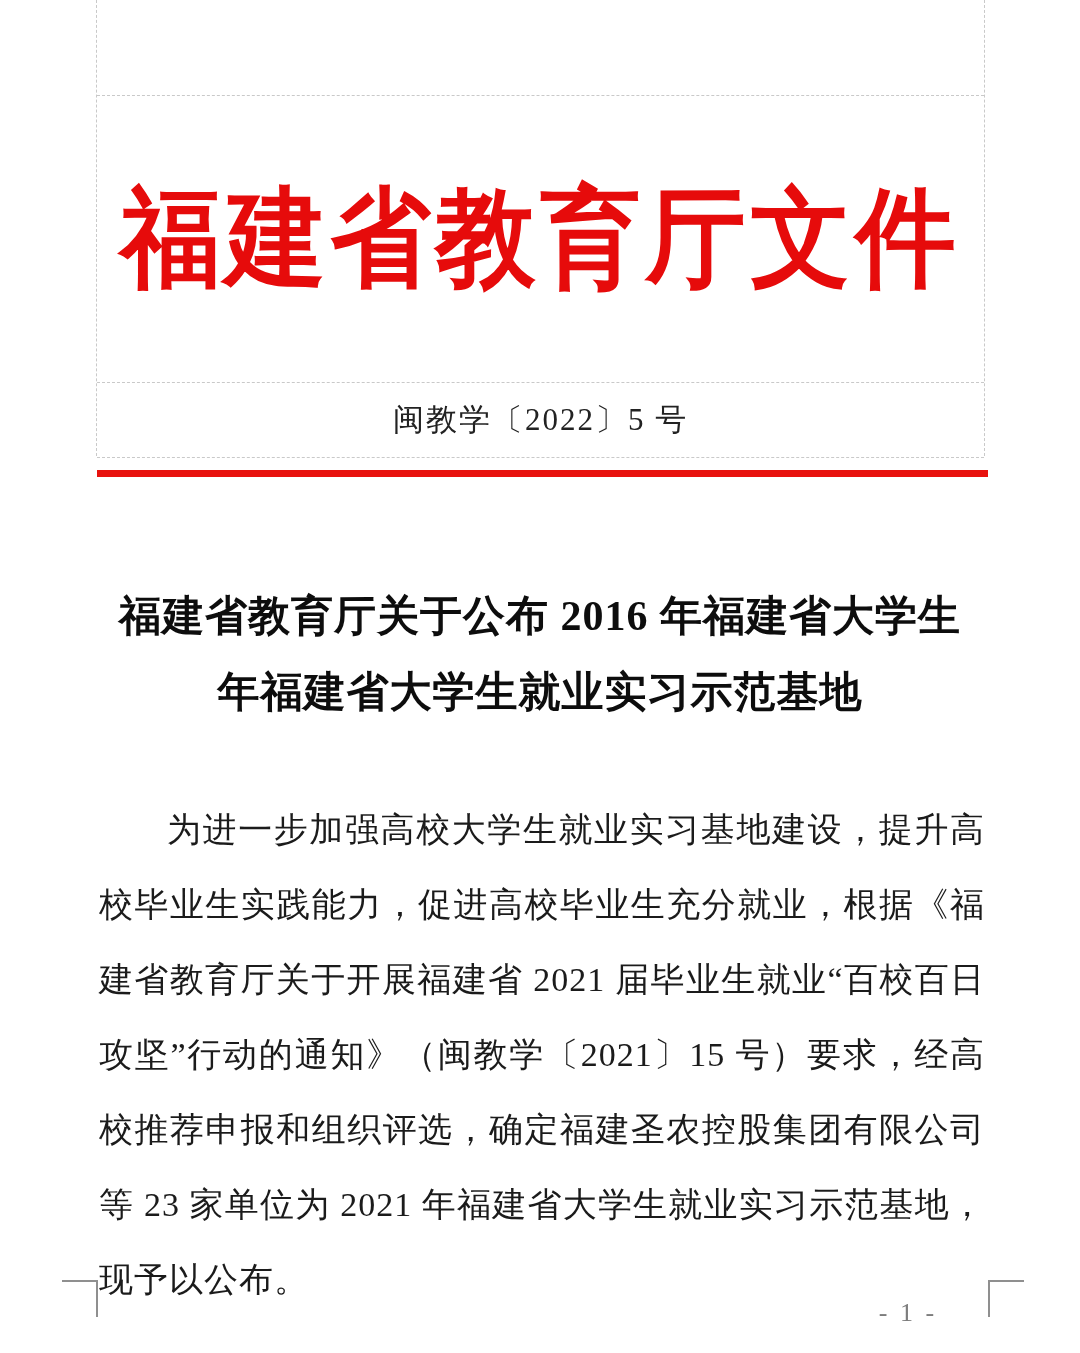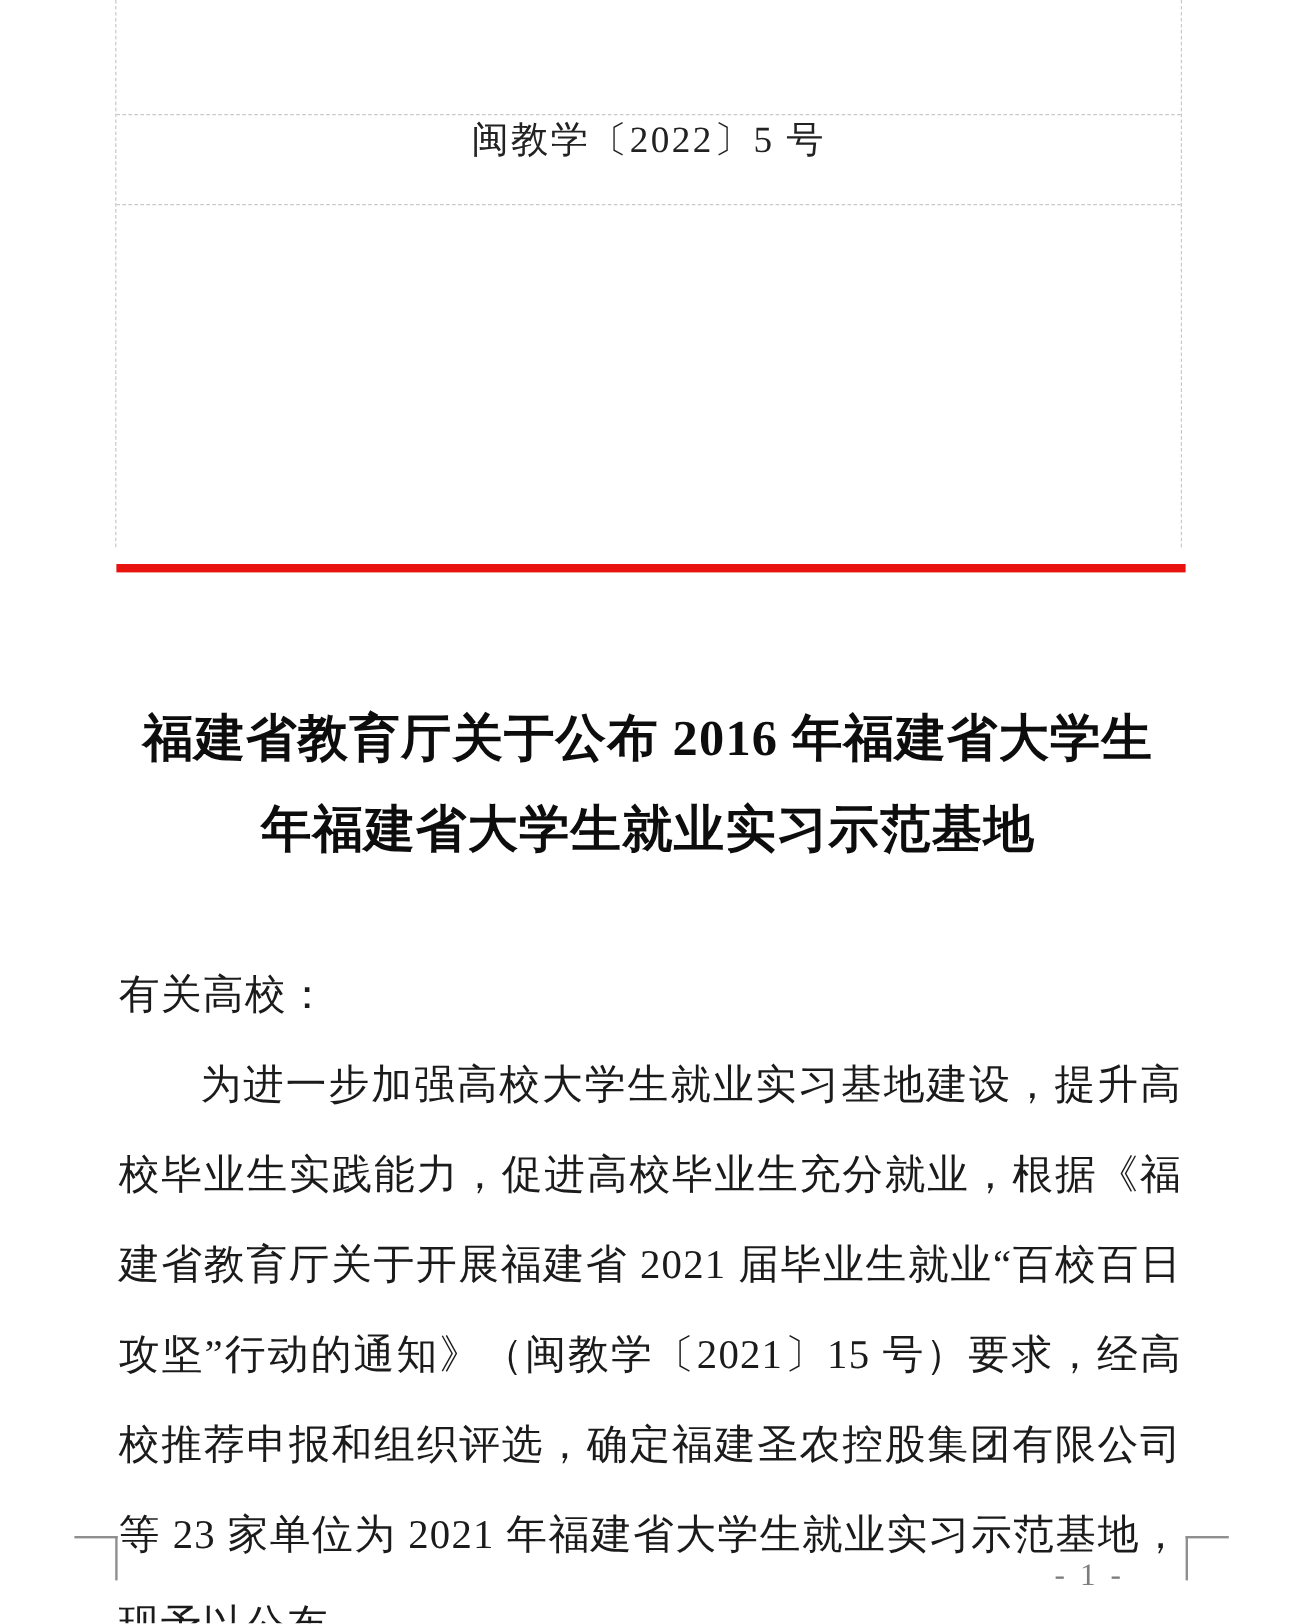--- a/index.html
+++ b/index.html
@@ -45,20 +45,21 @@
     font-weight: bold;
     letter-spacing: 5px;
     white-space: nowrap;
     line-height: 1;
     transform: scaleY(1.08);
   }
   .head-band-docnum {
     height: 74px;
     border-bottom: 1px dashed #c9c9c9;
     display: flex;
+    align-items: center;
     justify-content: center;
   }
   .doc-number {
     color: #222222;
     font-size: 31px;
     letter-spacing: 2px;
     white-space: nowrap;
   }
 
   
@@ -138,34 +139,36 @@
     white-space: nowrap;
   }
 </style>
 </head>
 <body>
 
 <div class="page">
 
   <div class="head-box">
     <div class="head-band-blank"></div>
+    <div class="head-band-title">
+      <div class="org-title">福建省教育厅文件</div>
+    </div>
     <div class="head-band-docnum">
       <div class="doc-number">闽教学〔2022〕5 号</div>
     </div>
   </div>
 
   <div class="red-rule"></div>
 
   <div class="doc-title">
     <div>福建省教育厅关于公布 2016 年福建省大学生</div>
     <div>年福建省大学生就业实习示范基地</div>
   </div>
 
   <div class="doc-body">
-    <p>有关高校：</p>
     <p class="para-indent">为进一步加强高校大学生就业实习基地建设，提升高校毕业生实践能力，促进高校毕业生充分就业，根据《福建省教育厅关于开展福建省 2021 届毕业生就业“百校百日攻坚”行动的通知》（闽教学〔2021〕15 号）要求，经高校推荐申报和组织评选，确定福建圣农控股集团有限公司等 23 家单位为 2021 年福建省大学生就业实习示范基地，现予以公布。</p>
   </div>
 
   <div class="corner-mark-left"></div>
   <div class="corner-mark-right"></div>
 
   <div class="page-number">- 1 -</div>
 
 </div>
 

